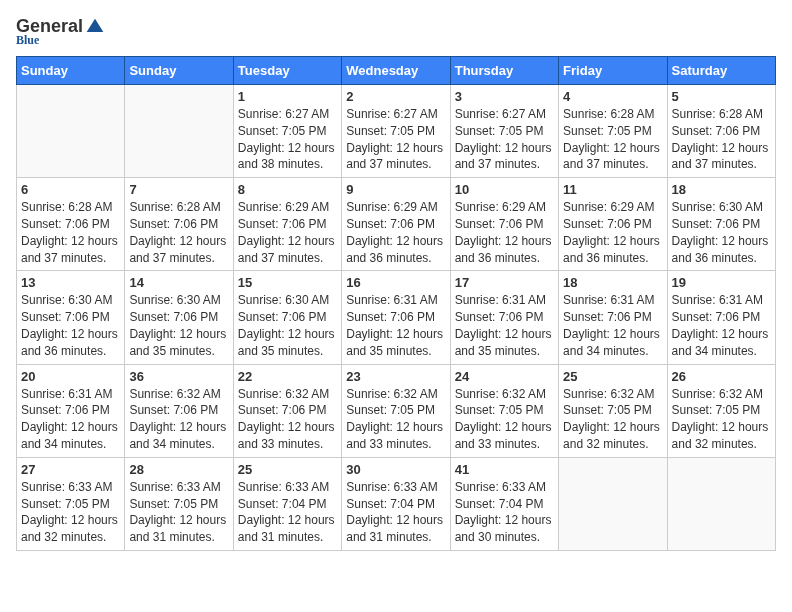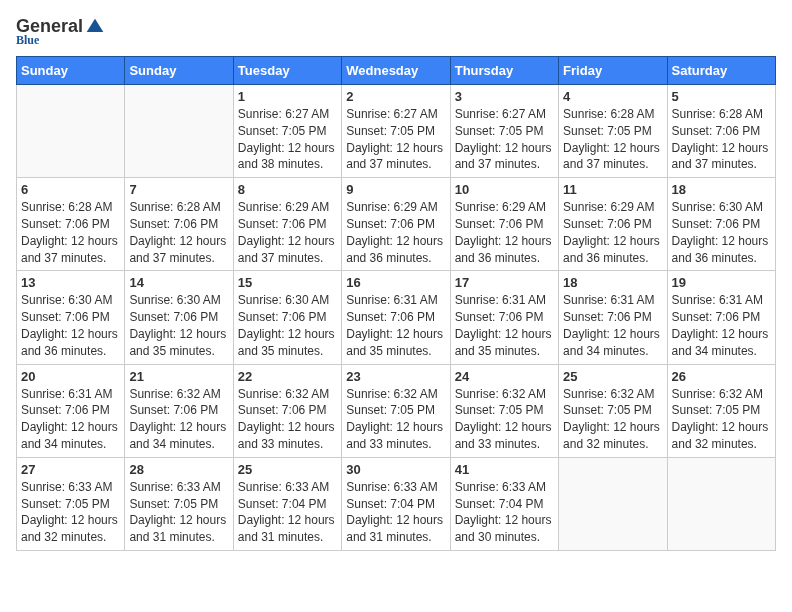--- a/index.html
+++ b/index.html
@@ -268,21 +268,21 @@
       </tr>
       <tr class="week-row">
         <td>
           <span class="day-number">20</span>
           <div class="day-info" style="white-space: pre-line;">Sunrise: 6:31 AM
 Sunset: 7:06 PM
 Daylight: 12 hours
 and 34 minutes.</div>
         </td>
         <td>
-          <span class="day-number">21</span>
+          <span class="day-number">36</span>
           <div class="day-info" style="white-space: pre-line;">Sunrise: 6:32 AM
 Sunset: 7:06 PM
 Daylight: 12 hours
 and 34 minutes.</div>
         </td>
         <td>
           <span class="day-number">22</span>
           <div class="day-info" style="white-space: pre-line;">Sunrise: 6:32 AM
 Sunset: 7:06 PM
 Daylight: 12 hours

